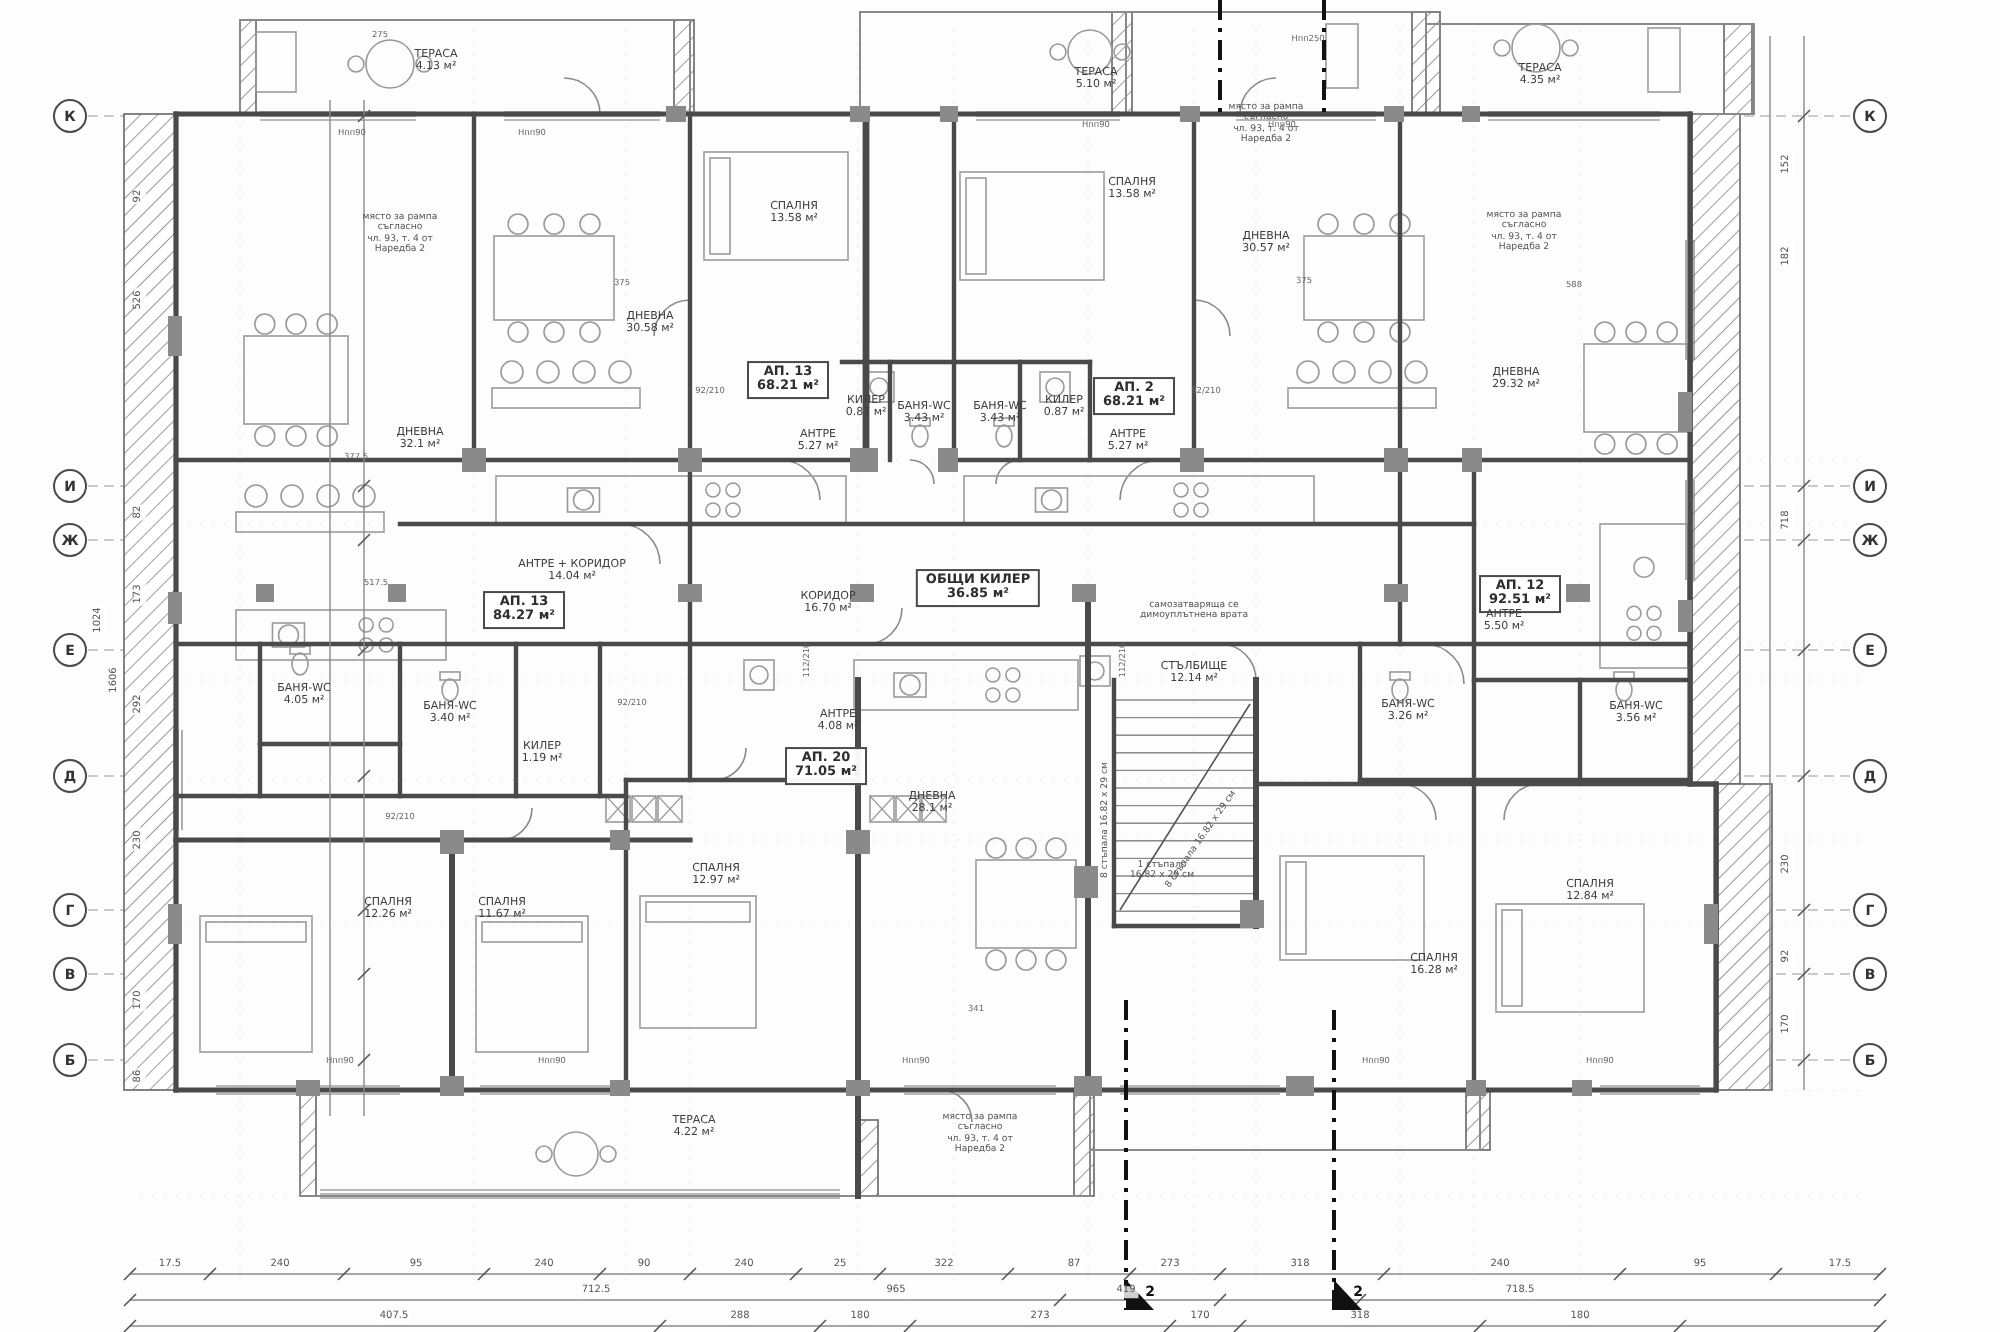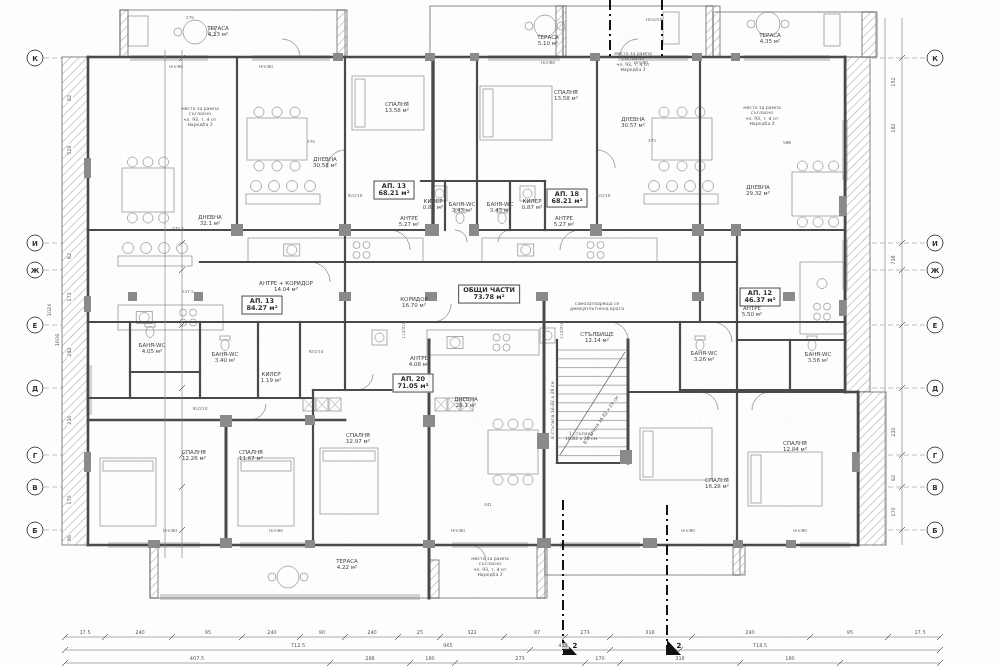--- a/index.html
+++ b/index.html
@@ -465,38 +465,38 @@
         <polygon points="563,640 577,655 563,655" fill="#111"></polygon>
         <polygon points="667,640 681,655 667,655" fill="#111"></polygon>
       </g>
   </svg>
   <div id="labels">
       <div class="lbl ap" style="left: 394px; top: 190px;">
         <div>АП. 13</div>
         <div>68.21 м²</div>
       </div>
       <div class="lbl ap" style="left: 567px; top: 198px;">
-        <div>АП. 18</div>
+        <div>АП. 2</div>
         <div>68.21 м²</div>
       </div>
       <div class="lbl ap" style="left: 262px; top: 305px;">
         <div>АП. 13</div>
         <div>84.27 м²</div>
       </div>
       <div class="lbl ap" style="left: 760px; top: 297px;">
         <div>АП. 12</div>
-        <div>46.37 м²</div>
+        <div>92.51 м²</div>
       </div>
       <div class="lbl ap" style="left: 413px; top: 383px;">
         <div>АП. 20</div>
         <div>71.05 м²</div>
       </div>
       <div class="lbl ap" style="left: 489px; top: 294px;">
-        <div>ОБЩИ ЧАСТИ</div>
-        <div>73.78 м²</div>
+        <div>ОБЩИ КИЛЕР</div>
+        <div>36.85 м²</div>
       </div>
       <div class="lbl room" style="left: 218px; top: 31px;">
         <div>ТЕРАСА</div>
         <div>4.13 м²</div>
       </div>
       <div class="lbl room" style="left: 548px; top: 40px;">
         <div>ТЕРАСА</div>
         <div>5.10 м²</div>
       </div>
       <div class="lbl room" style="left: 770px; top: 38px;">

